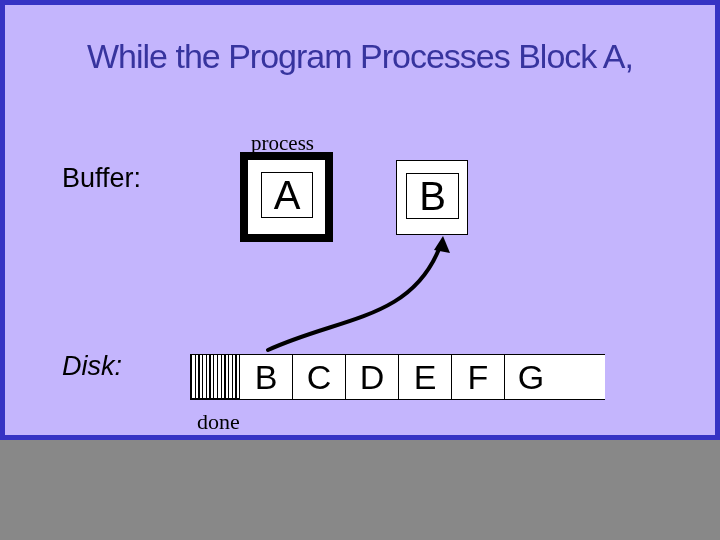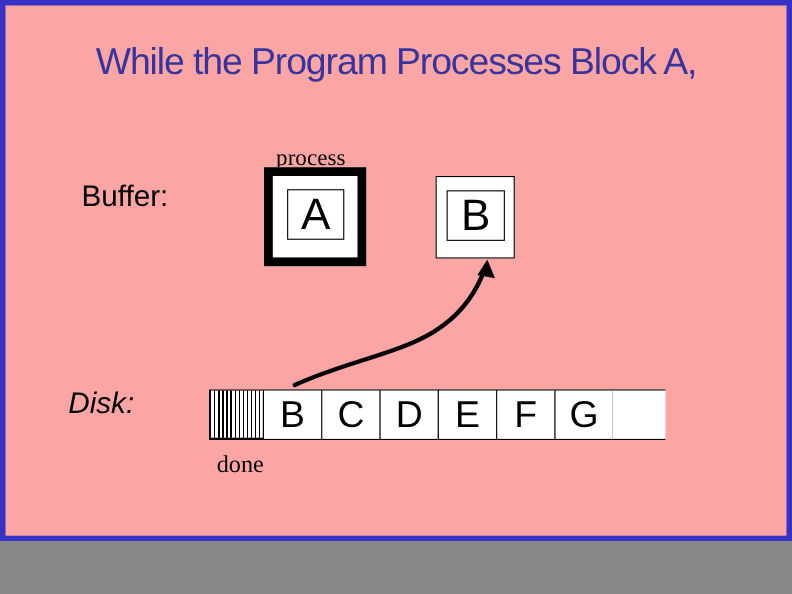--- a/index.html
+++ b/index.html
@@ -4,23 +4,23 @@
 <style>
   html, body {
     margin: 0;
     padding: 0;
     background: #888;
     font-family: "Liberation Sans", sans-serif;
   }
   .slide {
     position: relative;
     width: 720px;
-    height: 492px;
+    height: 440px;
     box-sizing: border-box;
-    background: #fca5a5;
+    background: #c4b5fd;
     border: 5px solid #3633c4;
     overflow: hidden;
   }
   
   .abs { position: absolute; }
 
   .title {
     left: 0; top: 30px;
     width: 710px;
     text-align: center;
@@ -130,21 +130,21 @@
 <body>
 
 <div class="slide">
 
   <div class="abs title">
     <div>While the Program Processes Block A,</div>
   </div>
 
   <div class="abs small-serif" style="left:246px; top:126px;">process</div>
 
-  <div class="abs side-label" style="left:57px; top:158px;margin-left:12px;">Buffer:</div>
+  <div class="abs side-label" style="left:57px; top:158px;">Buffer:</div>
 
   <div class="abs block-a-outer">
     <div class="block-a-inner">A</div>
   </div>
 
   <div class="abs block-b-outer">
     <div class="block-b-inner">B</div>
   </div>
 
   <svg class="abs arrow-svg" width="710" height="530" viewBox="0 0 710 530">

